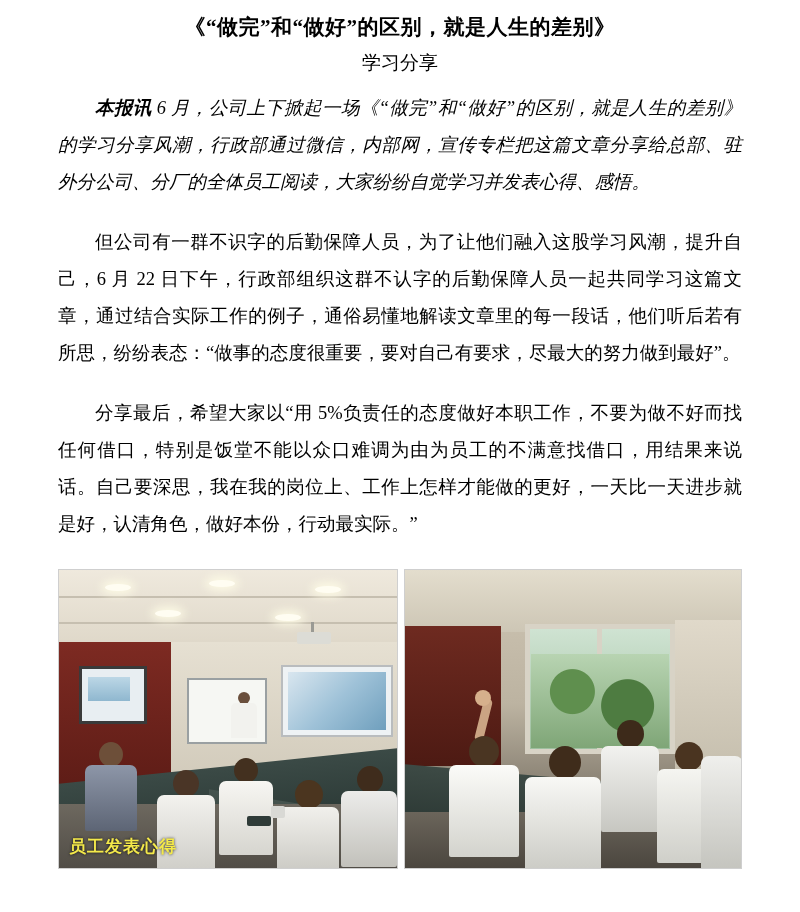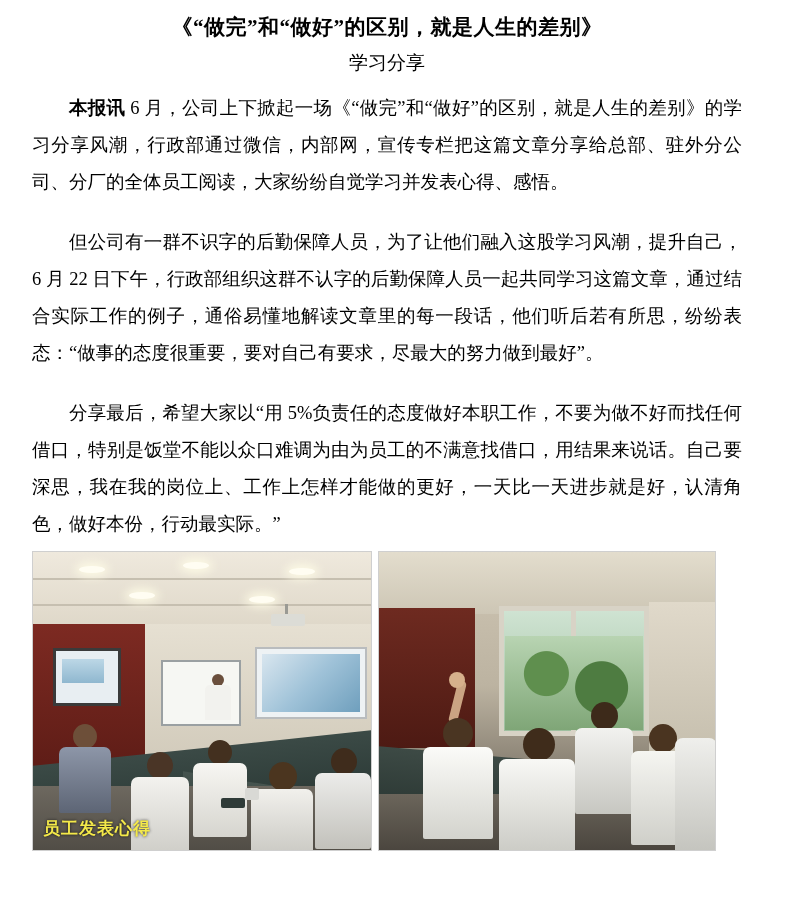--- a/index.html
+++ b/index.html
@@ -12,21 +12,21 @@
     height: 912px;
     font-family: "Liberation Serif", "DejaVu Serif", serif;
     color: #000000;
     position: relative;
     overflow: hidden;
   }
   .page {
     width: 800px;
     height: 912px;
     box-sizing: border-box;
-    padding: 8px 58px 0 32px;
+    padding: 8px 58px 0 58px;
     position: relative;
   }
   .doc-title {
     text-align: center;
     font-size: 21px;
     font-weight: bold;
     letter-spacing: 0.5px;
     margin: 6px 0 0 0;
     line-height: 1.3;
   }
@@ -43,28 +43,29 @@
     text-align: justify;
     text-justify: inter-ideograph;
     margin: 0;
   }
   .para {
     margin-top: 23px;
     text-indent: 2em;
   }
   .para:first-of-type {
     margin-top: 14px;
+    font-style: italic;
   }
   .lead-in {
     font-weight: bold;
   }
   .photo-row {
     display: flex;
     gap: 6px;
-    margin-top: 8px;
+    margin-top: 26px;
     width: 684px;
   }
   .photo {
     position: relative;
     overflow: hidden;
     border: 1px solid #cfcfcf;
     box-sizing: border-box;
   }
   .photo-left {
     width: 340px;

